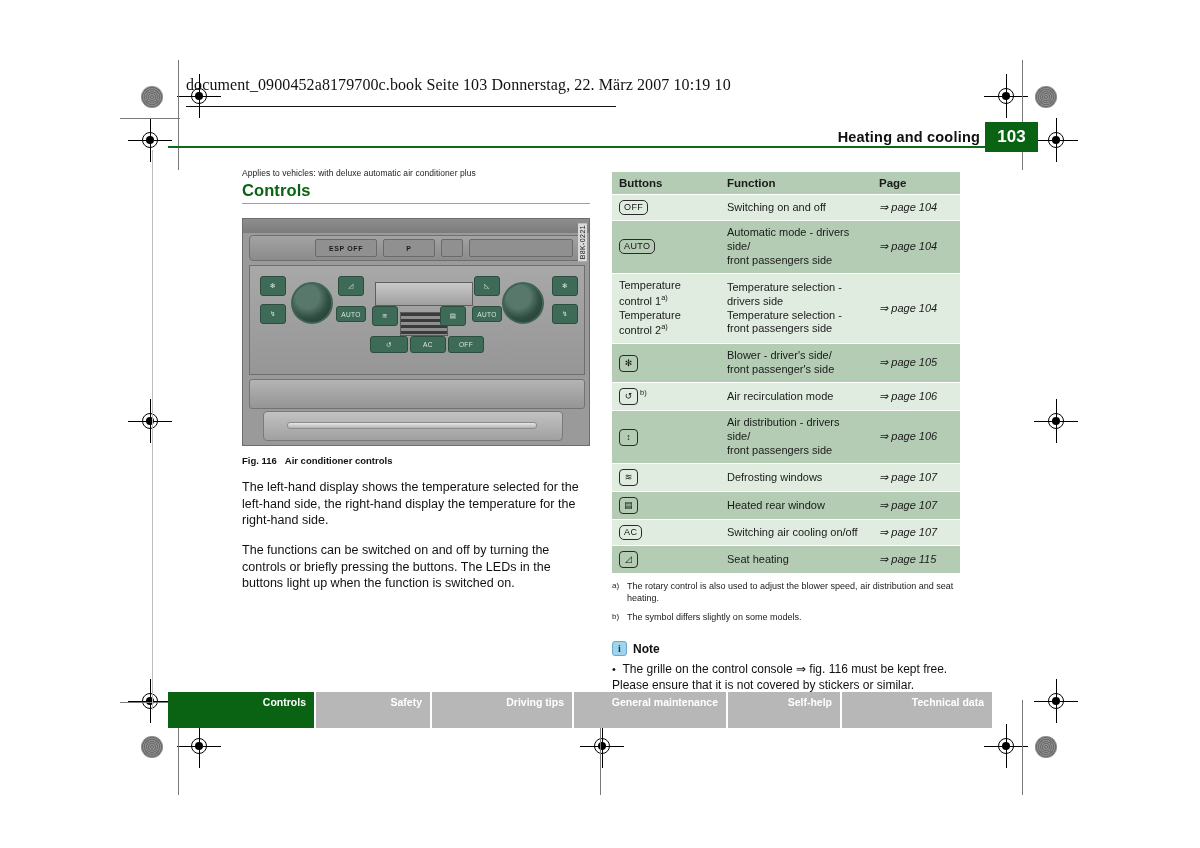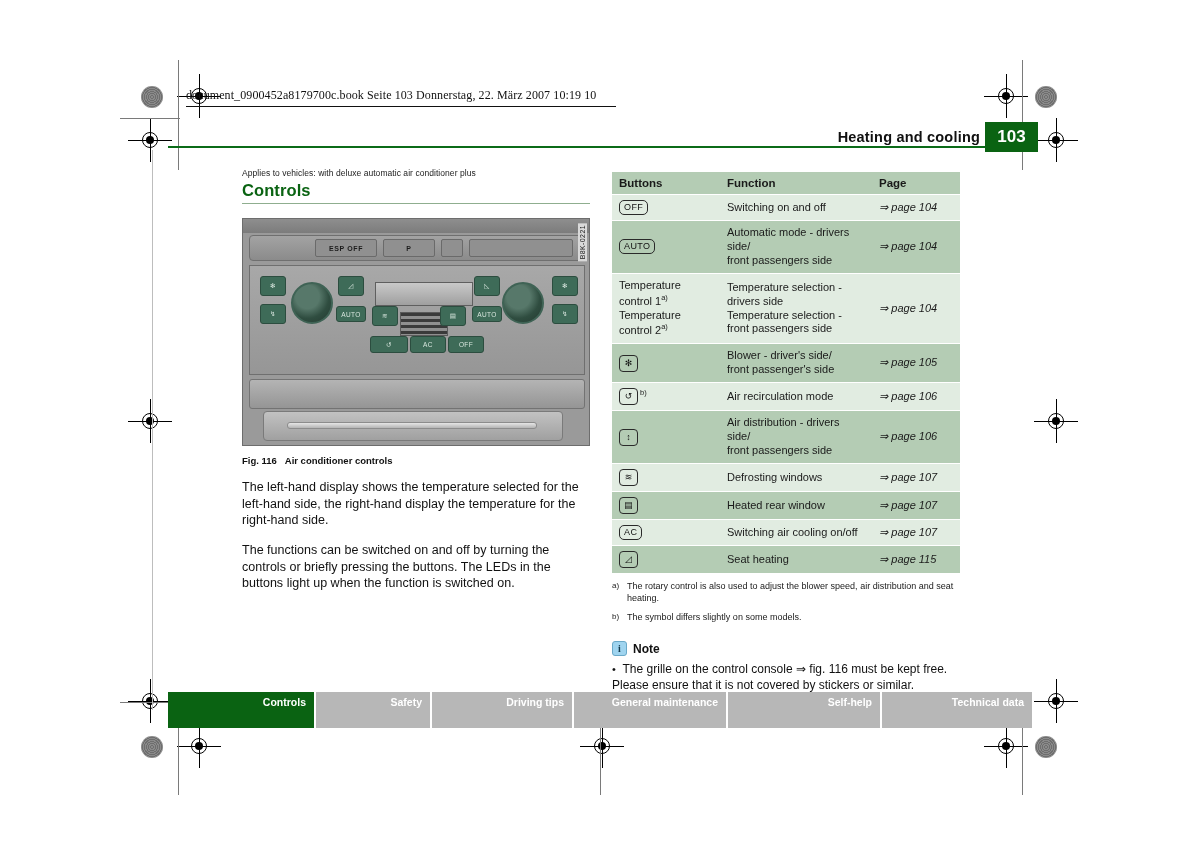--- a/index.html
+++ b/index.html
@@ -22,23 +22,23 @@
   .regmark .hl{position:absolute;left:-9px;top:50%;width:44px;height:1px;background:#000;}
   .regmark .vl{position:absolute;top:-9px;left:50%;width:1px;height:44px;background:#000;}
 
   .graydot{position:absolute;width:22px;height:22px;border-radius:50%;
     background:repeating-radial-gradient(circle at 50% 50%,#8a8a8a 0 1px,#6e6e6e 1px 2px);}
   .cropv{position:absolute;width:1px;background:#7a7a7a;}
   .croph{position:absolute;height:1px;background:#7a7a7a;}
 
   
   .filestamp{
-    position:absolute;left:186px;top:88px;
+    position:absolute;left:186px;top:76px;
     font-family:"Liberation Serif", serif;
-    font-size:12px;color:#111;letter-spacing:.1px;white-space:nowrap;
+    font-size:16px;color:#111;letter-spacing:.1px;white-space:nowrap;
   }
   .filestamp-rule{position:absolute;left:186px;top:106px;width:430px;height:1px;background:#111;}
 
   .headband{position:absolute;left:168px;top:146px;width:870px;height:2px;background:#0b6b18;}
   .head-title{
     position:absolute;right:220px;top:129px;
     font-size:14.5px;font-weight:bold;color:#111;letter-spacing:.2px;
   }
   .pagenum{
     position:absolute;left:985px;top:122px;width:53px;height:30px;
@@ -435,21 +435,21 @@
       </div>
       <div class="fnavitem" style="width: 116px;">
         <span>Safety</span>
       </div>
       <div class="fnavitem" style="width: 142px;">
         <span>Driving tips</span>
       </div>
       <div class="fnavitem" style="width: 154px;">
         <span>General maintenance</span>
       </div>
-      <div class="fnavitem" style="width: 154px;">
+      <div class="fnavitem" style="width: 114px;">
         <span>Self-help</span>
       </div>
       <div class="fnavitem" style="width: 150px;">
         <span>Technical data</span>
       </div>
     </div>
 
 </div>
 
 </body></html>

